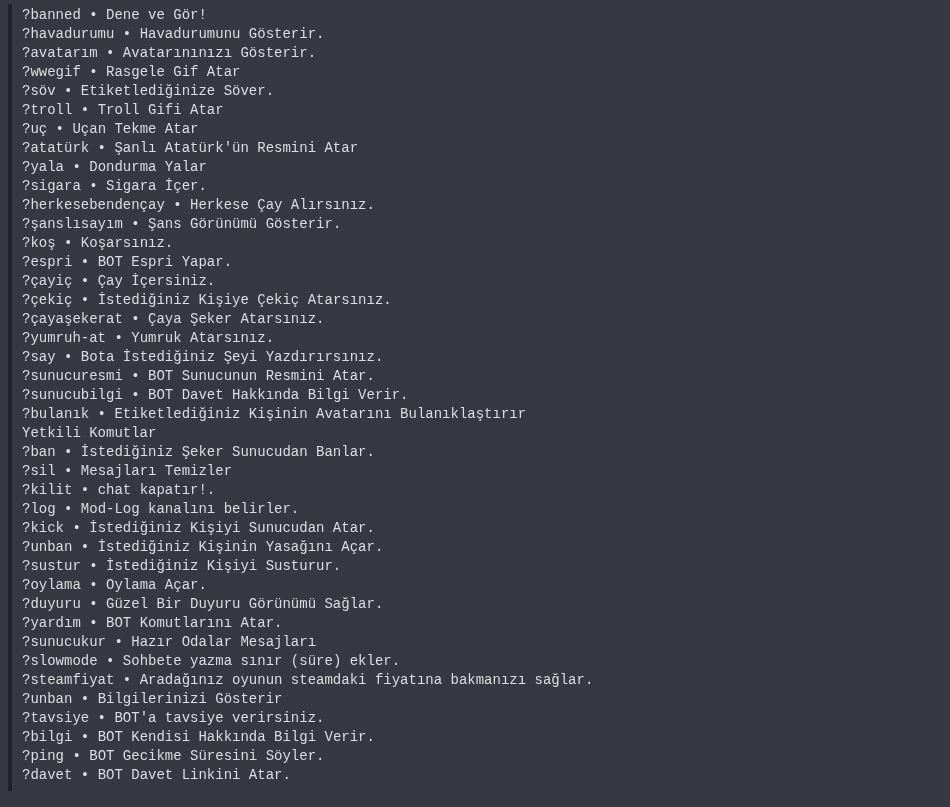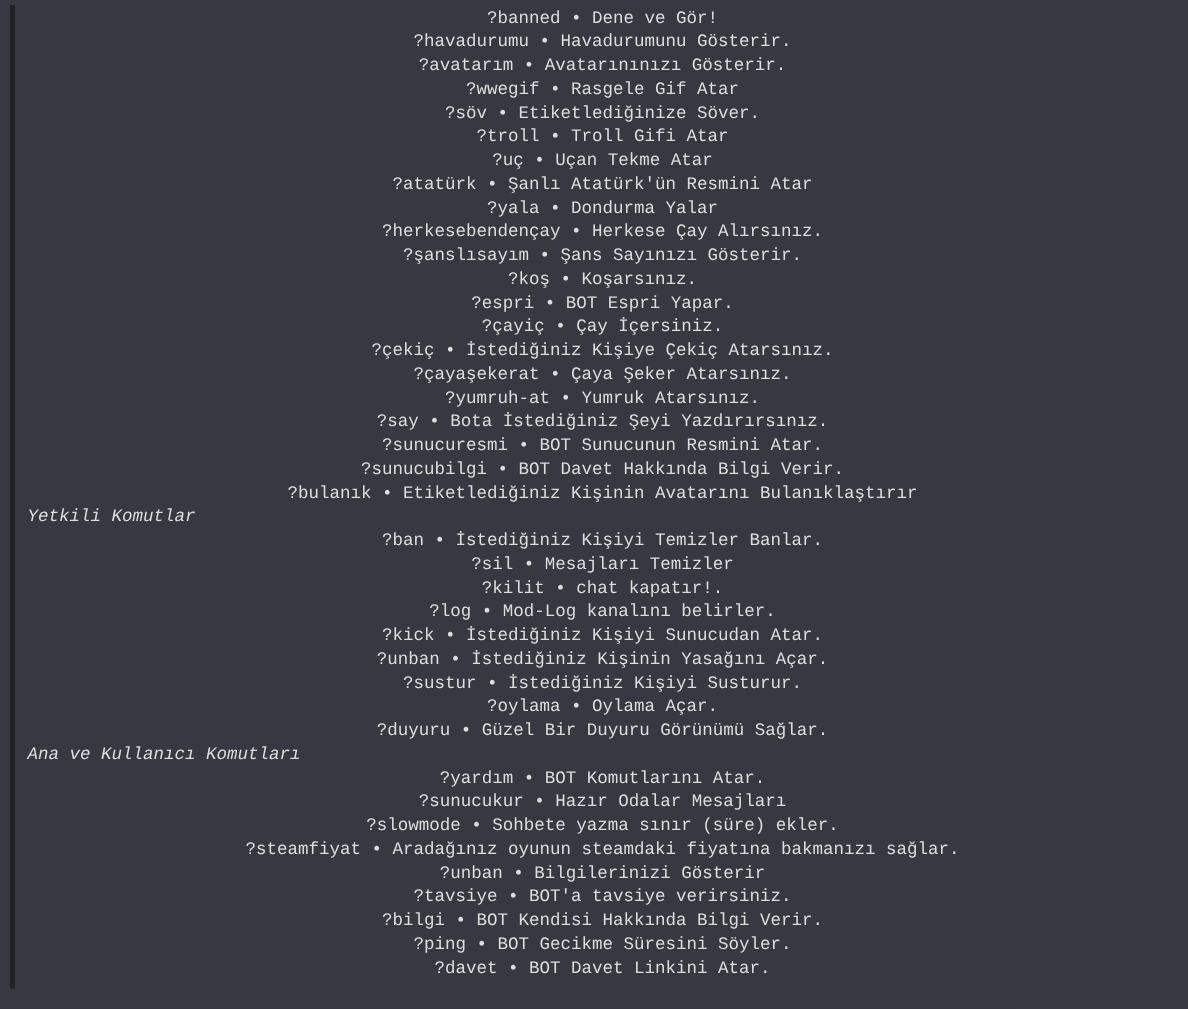--- a/index.html
+++ b/index.html
@@ -15,63 +15,61 @@
     overflow: hidden;
   }
   .msg-container {
     border-left: 4px solid #202225;
     padding-left: 10px;
     padding-top: 2px;
     padding-bottom: 6px;
   }
   .line {
     white-space: pre;
-    text-align: center;
   }
   .section {
     white-space: pre;
-    font-style: italic;
   }
 </style>
 </head>
 <body>
 
 <div class="msg-container" id="root">
     <div class="line"><span>?banned</span><span> • </span><span>Dene ve Gör!</span></div>
     <div class="line"><span>?havadurumu</span><span> • </span><span>Havadurumunu Gösterir.</span></div>
     <div class="line"><span>?avatarım</span><span> • </span><span>Avatarınınızı Gösterir.</span></div>
     <div class="line"><span>?wwegif</span><span> • </span><span>Rasgele Gif Atar</span></div>
     <div class="line"><span>?söv</span><span> • </span><span>Etiketlediğinize Söver.</span></div>
     <div class="line"><span>?troll</span><span> • </span><span>Troll Gifi Atar</span></div>
     <div class="line"><span>?uç</span><span> • </span><span>Uçan Tekme Atar</span></div>
     <div class="line"><span>?atatürk</span><span> • </span><span>Şanlı Atatürk'ün Resmini Atar</span></div>
     <div class="line"><span>?yala</span><span> • </span><span>Dondurma Yalar</span></div>
+    <div class="line"><span>?sigara</span><span> • </span><span>Sigara İçer.</span></div>
     <div class="line"><span>?herkesebendençay</span><span> • </span><span>Herkese Çay Alırsınız.</span></div>
-    <div class="line"><span>?şanslısayım</span><span> • </span><span>Şans Sayınızı Gösterir.</span></div>
+    <div class="line"><span>?şanslısayım</span><span> • </span><span>Şans Görünümü Gösterir.</span></div>
     <div class="line"><span>?koş</span><span> • </span><span>Koşarsınız.</span></div>
     <div class="line"><span>?espri</span><span> • </span><span>BOT Espri Yapar.</span></div>
     <div class="line"><span>?çayiç</span><span> • </span><span>Çay İçersiniz.</span></div>
     <div class="line"><span>?çekiç</span><span> • </span><span>İstediğiniz Kişiye Çekiç Atarsınız.</span></div>
     <div class="line"><span>?çayaşekerat</span><span> • </span><span>Çaya Şeker Atarsınız.</span></div>
     <div class="line"><span>?yumruh-at</span><span> • </span><span>Yumruk Atarsınız.</span></div>
     <div class="line"><span>?say</span><span> • </span><span>Bota İstediğiniz Şeyi Yazdırırsınız.</span></div>
     <div class="line"><span>?sunucuresmi</span><span> • </span><span>BOT Sunucunun Resmini Atar.</span></div>
     <div class="line"><span>?sunucubilgi</span><span> • </span><span>BOT Davet Hakkında Bilgi Verir.</span></div>
     <div class="line"><span>?bulanık</span><span> • </span><span>Etiketlediğiniz Kişinin Avatarını Bulanıklaştırır</span></div>
     <div class="section">Yetkili Komutlar</div>
-    <div class="line"><span>?ban</span><span> • </span><span>İstediğiniz Kişiyi Temizler Banlar.</span></div>
+    <div class="line"><span>?ban</span><span> • </span><span>İstediğiniz Şeker Sunucudan Banlar.</span></div>
     <div class="line"><span>?sil</span><span> • </span><span>Mesajları Temizler</span></div>
     <div class="line"><span>?kilit</span><span> • </span><span>chat kapatır!.</span></div>
     <div class="line"><span>?log</span><span> • </span><span>Mod-Log kanalını belirler.</span></div>
     <div class="line"><span>?kick</span><span> • </span><span>İstediğiniz Kişiyi Sunucudan Atar.</span></div>
     <div class="line"><span>?unban</span><span> • </span><span>İstediğiniz Kişinin Yasağını Açar.</span></div>
     <div class="line"><span>?sustur</span><span> • </span><span>İstediğiniz Kişiyi Susturur.</span></div>
     <div class="line"><span>?oylama</span><span> • </span><span>Oylama Açar.</span></div>
     <div class="line"><span>?duyuru</span><span> • </span><span>Güzel Bir Duyuru Görünümü Sağlar.</span></div>
-    <div class="section">Ana ve Kullanıcı Komutları</div>
     <div class="line"><span>?yardım</span><span> • </span><span>BOT Komutlarını Atar.</span></div>
     <div class="line"><span>?sunucukur</span><span> • </span><span>Hazır Odalar Mesajları</span></div>
     <div class="line"><span>?slowmode</span><span> • </span><span>Sohbete yazma sınır (süre) ekler.</span></div>
     <div class="line"><span>?steamfiyat</span><span> • </span><span>Aradağınız oyunun steamdaki fiyatına bakmanızı sağlar.</span></div>
     <div class="line"><span>?unban</span><span> • </span><span>Bilgilerinizi Gösterir</span></div>
     <div class="line"><span>?tavsiye</span><span> • </span><span>BOT'a tavsiye verirsiniz.</span></div>
     <div class="line"><span>?bilgi</span><span> • </span><span>BOT Kendisi Hakkında Bilgi Verir.</span></div>
     <div class="line"><span>?ping</span><span> • </span><span>BOT Gecikme Süresini Söyler.</span></div>
     <div class="line"><span>?davet</span><span> • </span><span>BOT Davet Linkini Atar.</span></div>
   </div>

